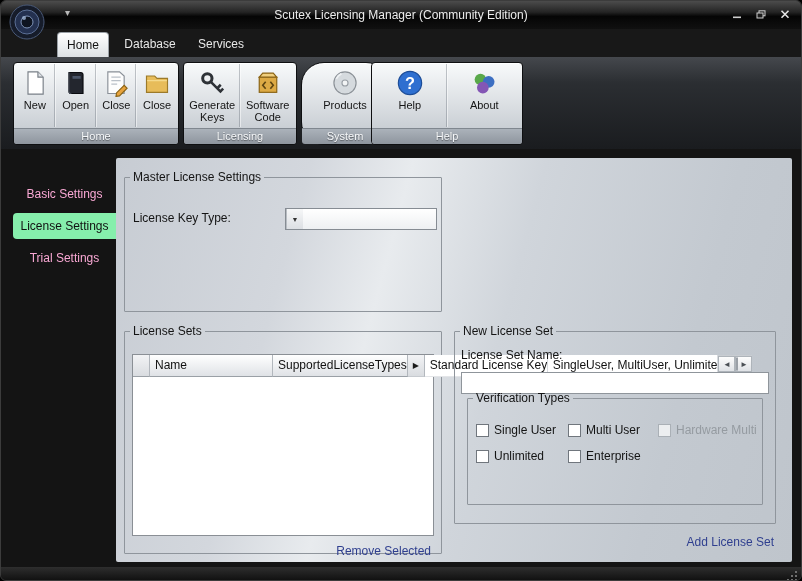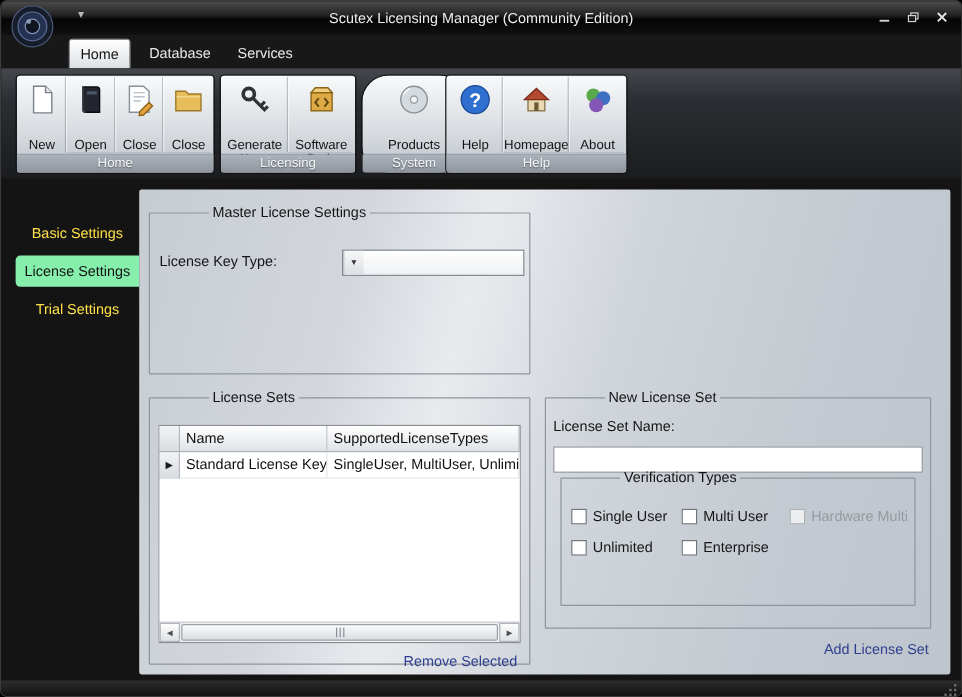--- a/index.html
+++ b/index.html
@@ -30,56 +30,56 @@
     background:linear-gradient(180deg,#f8fafb 0%,#d9dde1 55%,#bec4cb 100%);
     box-shadow:inset 0 1px 0 rgba(255,255,255,.85); }
   .rgroup.g0 { left:12px;  width:166px; }
   .rgroup.g1 { left:182px; width:114px; }
   .rgroup.g2 { left:300px; width:88px;border-radius:23px; }
   .rgroup.g3 { left:370px; width:152px; }
   .gbuttons { position:absolute; left:1px; right:1px; top:1px; bottom:17px; display:flex; }
   .rbtn { flex:1; display:flex; flex-direction:column; align-items:center; padding-top:5px; cursor:pointer; }
   .rbtn + .rbtn { border-left:1px solid rgba(255,255,255,.5); box-shadow:-1px 0 0 rgba(108,116,126,.4); }
   .rbtn .icon { width:28px; height:28px; }
-  .rbtn .lbl { margin-top:18px; font-size:11px; line-height:12px; color:#141414; text-align:center; }
+  .rbtn .lbl { margin-top:2px; font-size:11px; line-height:12px; color:#141414; text-align:center; }
   .gcaption { position:absolute; left:0; right:0; bottom:0; height:16px; line-height:15px; text-align:center;
     font-size:11px; color:#f6f8fa; text-shadow:0 1px 1px rgba(0,0,0,.45);
     background:linear-gradient(180deg,#abb2ba 0%,#8e959e 100%); border-top:1px solid #80878f; border-radius:0 0 3px 3px; }
 
   
   .content { position:absolute; left:0; top:148px; width:100%; height:418px; background:#141414; }
   .side-tab { position:absolute; left:12px; width:103px; height:26px; line-height:26px; text-align:center;
-    font-size:12px; color:#fde047; cursor:pointer; border-radius:4px 0 0 4px; }
+    font-size:12px; color:#f9a8d4; cursor:pointer; border-radius:4px 0 0 4px; }
   .side-tab.st0 { top:32px; }
   .side-tab.st1 { top:64px; }
   .side-tab.st2 { top:96px; }
   .side-tab.active { background:#86efac; color:#111; }
 
   .panel { position:absolute; left:115px; top:9px; width:676px; height:404px; border-radius:2px;
     background:linear-gradient(105deg,#c7ccd3 0%,#d3d7dd 25%,#e8ebee 38%,#d0d5db 55%,#c3c9d0 80%,#bfc5cc 100%); }
 
-  fieldset.fs { position:absolute; border:1px solid #8f959c; border-radius:1px;padding-left:44px; }
+  fieldset.fs { position:absolute; border:1px solid #8f959c; border-radius:1px; }
   fieldset.fs legend { font-size:12px; color:#141414; padding:0 3px; margin-left:5px; }
   .fs-master { left:8px;  top:12px;  width:318px; height:142px; }
   .fs-sets   { left:8px;  top:166px; width:318px; height:230px; }
   .fs-new    { left:338px; top:166px; width:322px; height:200px; }
   .fs-verif  { left:12px; top:53px;  width:296px; height:114px; }
 
   .lab { position:absolute; font-size:12px; color:#141414; }
   .lab-keytype { left:8px; top:27px; }
   .lab-name   { left:6px; top:10px; }
 
   .combo { position:absolute; left:160px; top:24px; width:152px; height:22px; display:flex; cursor:pointer;
     border:1px solid #868c93; background:linear-gradient(180deg,#ffffff,#eef0f2); }
   .combo-val { flex:1; font-size:12px; line-height:20px; padding-left:5px; color:#111; }
   .combo-arrow { width:17px; display:flex; align-items:center; justify-content:center; font-size:7px; color:#333;
     border-left:1px solid #b7bcc2; background:linear-gradient(180deg,#f6f7f8,#dcdfe3); }
 
   
-  .grid { position:absolute; left:7px; top:16px; width:302px; height:182px; border:1px solid #8a8f95; background:#fff; display:flex; flex-direction:column; }
+  .grid { position:absolute; left:7px; top:16px; width:302px; height:182px; border:1px solid #8a8f95; background:#fff; display:flex; flex-direction:row; }
   .grow { display:flex; height:22px; flex:none; }
   .gcell { font-size:12px; line-height:21px; padding-left:5px; color:#111; overflow:hidden; white-space:nowrap; }
   .ghead .gcell { background:linear-gradient(180deg,#ffffff,#dfe2e6); border-right:1px solid #b2b7bd; border-bottom:1px solid #9aa0a6; cursor:pointer; }
   .gcell.corner, .gcell.rowhdr { width:17px; padding:0; flex:none; background:linear-gradient(180deg,#f2f3f5,#d9dce0); border-right:1px solid #b2b7bd; }
   .gcell.c1 { width:123px; flex:none; }
   .gcell.c2 { flex:1; }
   .gdata { cursor:pointer; }
   .gdata .gcell.c1, .gdata .gcell.c2 { border-right:1px solid #d8dbdf; border-bottom:1px solid #e3e5e8; background:#fff; }
   .gdata .rowhdr { border-bottom:1px solid #c6cacf; display:flex; align-items:center; justify-content:center; }
   .marker { font-size:8px; color:#1a1a1a; }
@@ -248,30 +248,20 @@
     <div class="rgroup g3">
       <div class="gbuttons">
         <div class="rbtn">
           <span class="icon">
             <svg viewBox="0 0 24 24" width="28" height="28">
               <circle cx="12" cy="12" r="10" fill="#2e6fd0" stroke="#1c4c97"></circle>
               <text x="12" y="17" font-size="14" font-weight="bold" fill="#fff" text-anchor="middle" font-family="Liberation Sans, sans-serif">?</text>
             </svg>
           </span>
           <span class="lbl">Help</span>
-        </div>
-        <div class="rbtn">
-          <span class="icon">
-            <svg viewBox="0 0 24 24" width="28" height="28">
-              <rect x="6" y="11" width="12" height="9" fill="#ead9b0" stroke="#8c7a52"></rect>
-              <path d="M3.5 12L12 4l8.5 8z" fill="#b34a31" stroke="#7b2c1a"></path>
-              <rect x="10.5" y="14" width="3" height="6" fill="#6f5636"></rect>
-            </svg>
-          </span>
-          <span class="lbl">Homepage</span>
         </div>
         <div class="rbtn">
           <span class="icon">
             <svg viewBox="0 0 24 24" width="28" height="28">
               <circle cx="9" cy="9" r="5" fill="#59a84a"></circle>
               <circle cx="16" cy="11" r="5" fill="#3d6fc2"></circle>
               <circle cx="11" cy="16" r="5" fill="#8456b5"></circle>
             </svg>
           </span>
           <span class="lbl">About</span>

